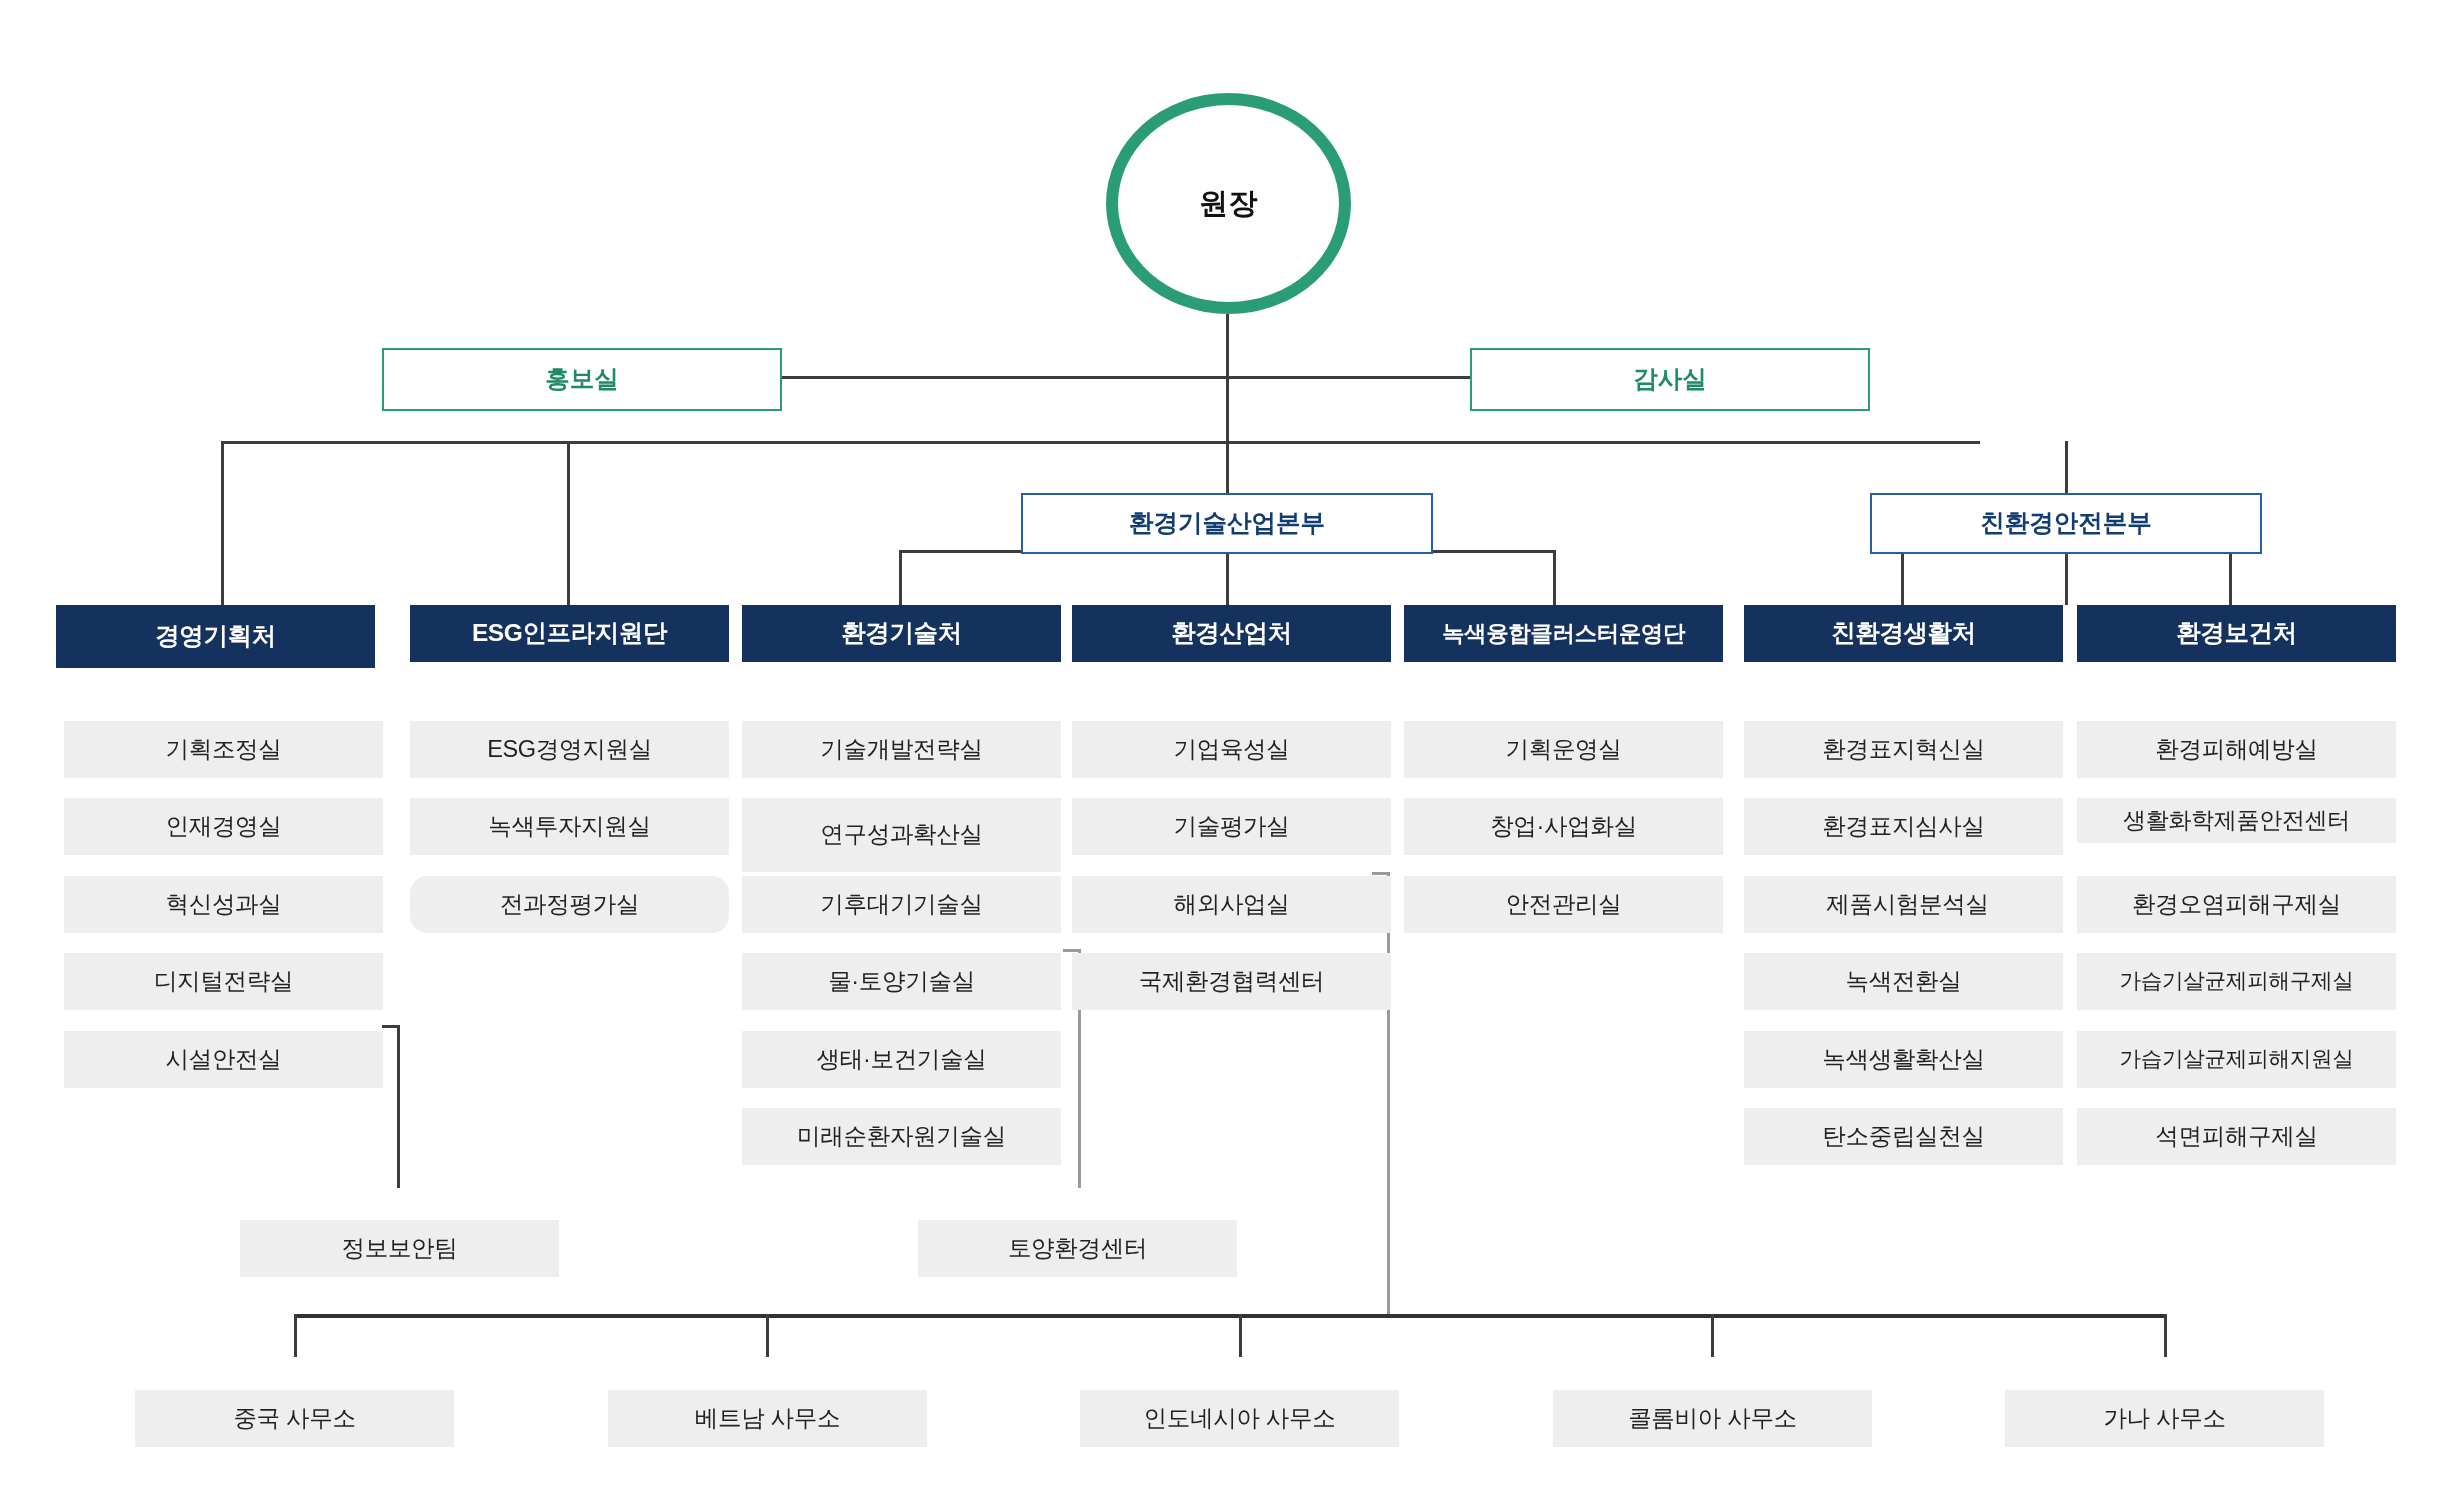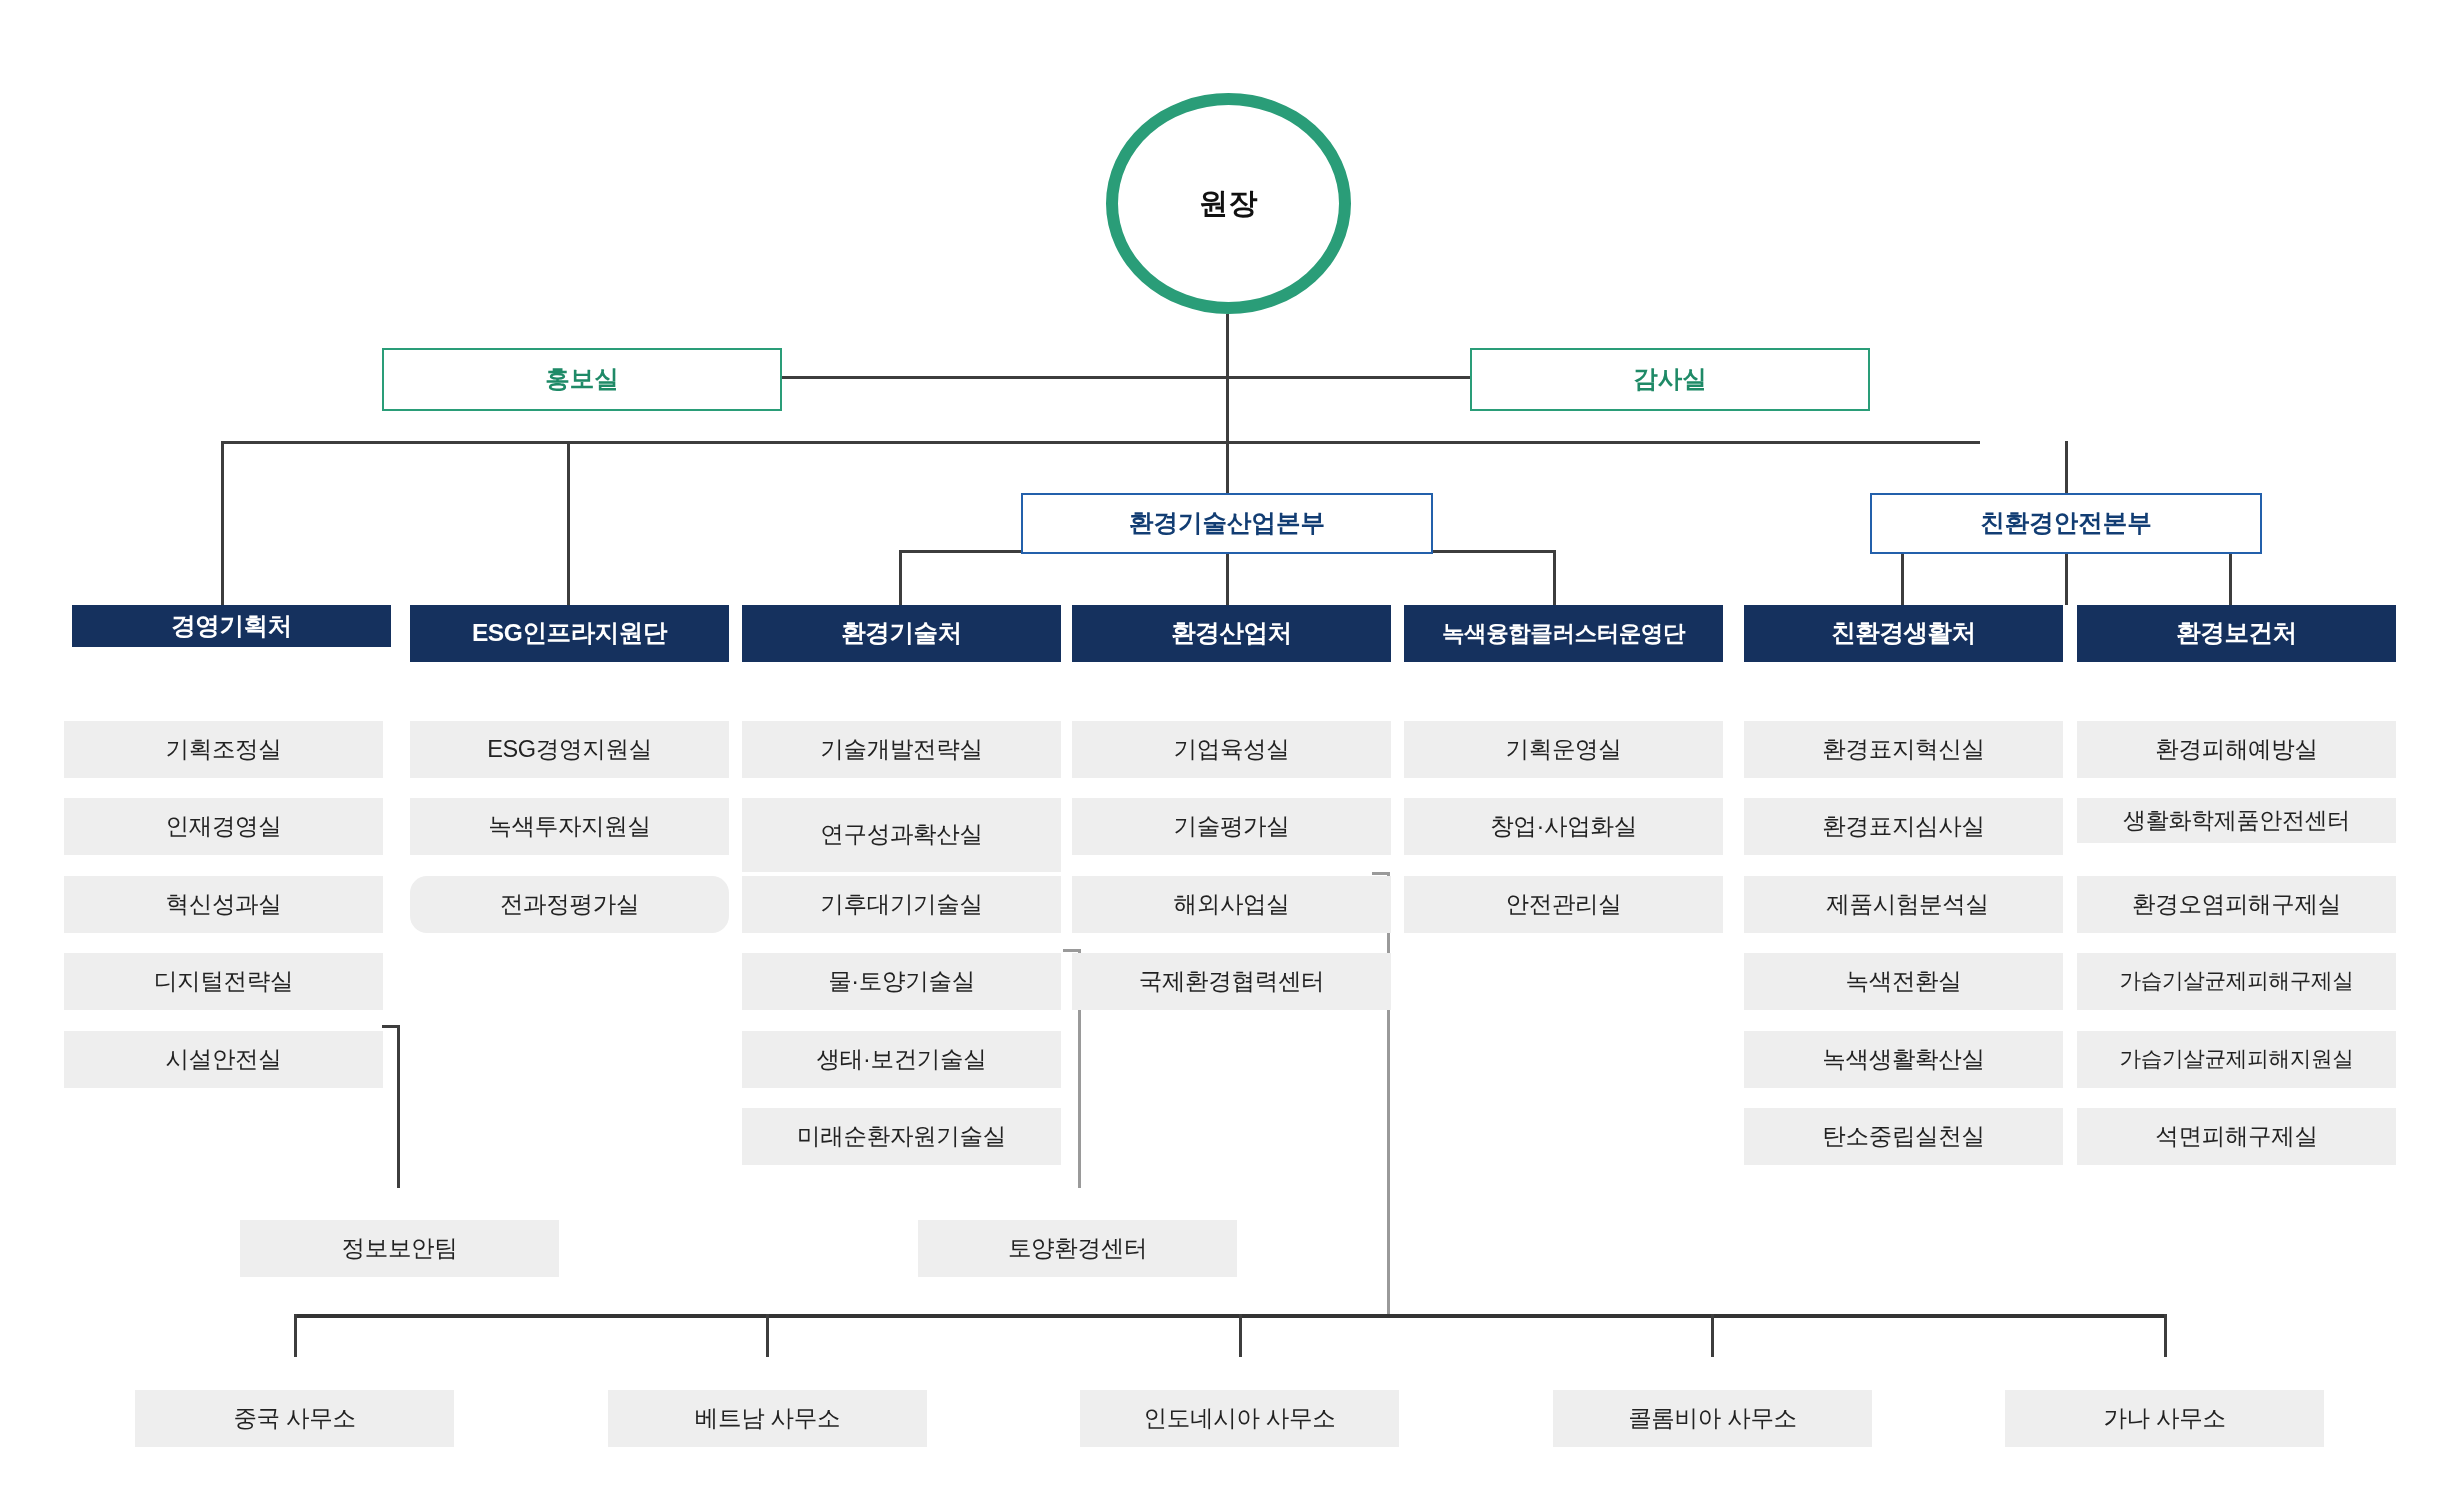--- a/index.html
+++ b/index.html
@@ -146,21 +146,21 @@
     <span>감사실</span>
   </div>
 
   <div class="node node-blue" style="left:1021px; top:493px; width:412px; height:61px;">
     <span>환경기술산업본부</span>
   </div>
   <div class="node node-blue" style="left:1870px; top:493px; width:392px; height:61px;">
     <span>친환경안전본부</span>
   </div>
 
-  <div class="node node-navy" style="left:72px; top:605px; width:319px; height:42px;">
+  <div class="node node-navy" style="left:56px; top:605px; width:319px; height:63px;">
     <span>경영기획처</span>
   </div>
   <div class="node node-grey" style="left:64px; top:689px; width:319px; height:57px;">
     <span>기획조정실</span>
   </div>
   <div class="node node-grey" style="left:64px; top:766px; width:319px; height:57px;">
     <span>인재경영실</span>
   </div>
   <div class="node node-grey" style="left:64px; top:844px; width:319px; height:57px;">
     <span>혁신성과실</span>

